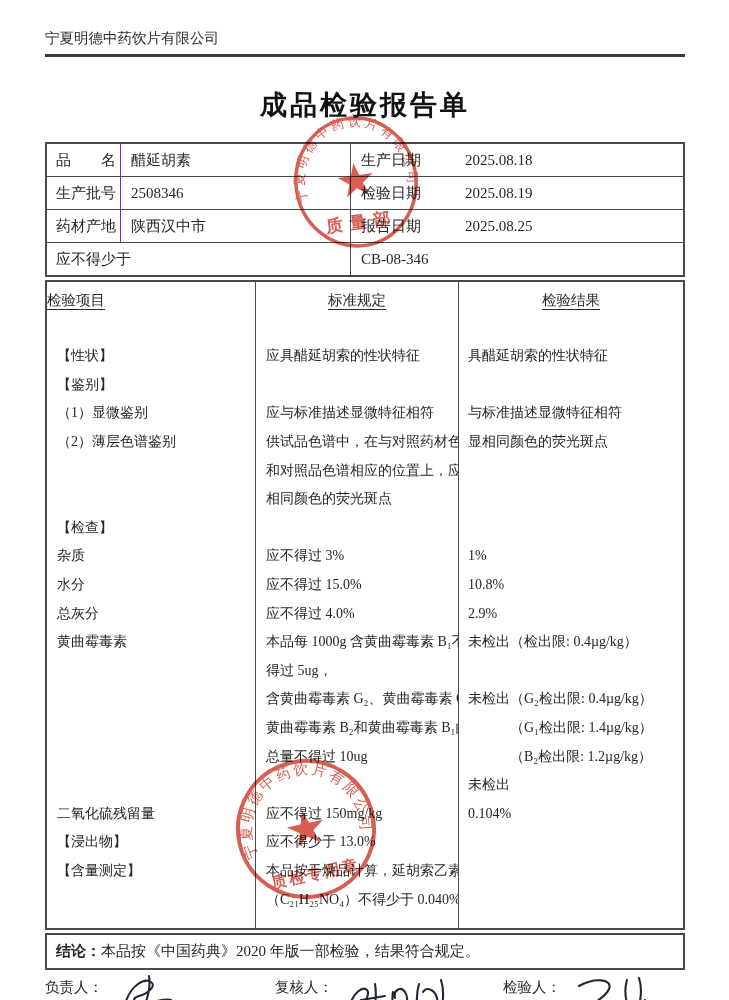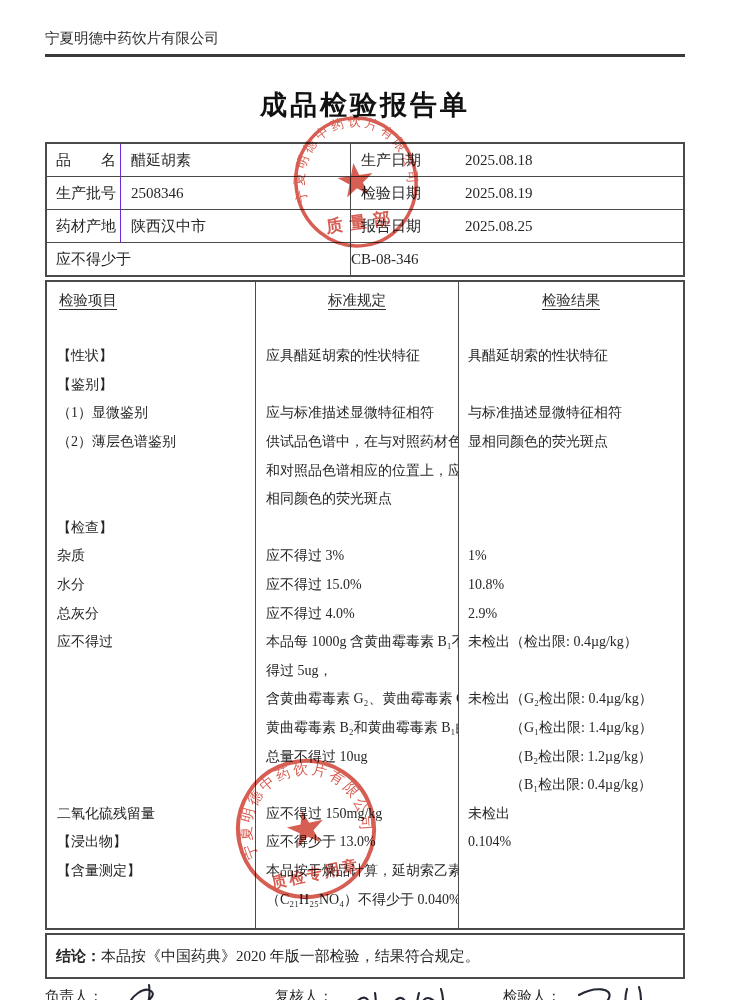--- a/index.html
+++ b/index.html
@@ -19,36 +19,36 @@
   .info-table{margin-top:19px;border:2px solid #4a4a4a;}
   .irow{display:grid;grid-template-columns:73px 230px 1fr;height:32px;align-items:center;
     font-size:15px;}
   .irow + .irow{border-top:1px solid #4a4a4a;}
   .irow .c1{padding-left:9px;}
   .irow .c2{border-left:1px solid #6d28d9;padding-left:10px;height:100%;display:flex;align-items:center;}
   .irow .c3{border-left:1px solid #4a4a4a;padding-left:10px;height:100%;display:flex;align-items:center;}
   .irow .lbl2{display:inline-block;width:104px;}
   .irow.last{grid-template-columns:303px 1fr;}
   .irow.last .c1{padding-left:9px;}
-  .irow.last .c2v{border-left:1px solid #4a4a4a;padding-left:0;height:100%;display:flex;align-items:center;}
+  .irow.last .c2v{border-left:1px solid #4a4a4a;padding-left:10px;height:100%;display:flex;align-items:center;}
   
   .main-table{margin-top:3px;border:2px solid #4a4a4a;display:grid;
     grid-template-columns:208px 203px 1fr;height:650px;box-sizing:border-box;}
   .col{overflow:hidden;}
   .col + .col{border-left:1px solid #4a4a4a;}
   .th{height:60px;padding-top:9px;box-sizing:border-box;font-size:14.5px;color:#2b2b2b;}
   .th .u{text-decoration:underline;text-underline-offset:4px;}
-  .th-item{padding-left:12px;}
+  .th-item{}
   .th-std,.th-res{text-align:center;}
   .line{height:28.6px;display:flex;align-items:center;font-size:14px;white-space:pre;}
   .col-item .line{padding-left:10px;}
   .col-std .line{padding-left:10px;}
   .col-res .line{padding-left:9px;}
   
-  .conclusion{margin-top:3px;border:2px solid #4a4a4a;height:46px;display:flex;
+  .conclusion{margin-top:3px;border:2px solid #4a4a4a;height:37px;display:flex;
     align-items:center;padding-left:9px;font-size:15px;box-sizing:border-box;}
   .conclusion .b{font-weight:bold;}
   
   .sig-row{margin-top:6px;display:flex;align-items:flex-start;font-size:14.5px;}
   .sig-row .lab{margin-top:2px;}
   .sig{margin:-6px 0 0 6px;}
   .sig path{fill:none;stroke:#232733;stroke-width:2.1;stroke-linecap:round;stroke-linejoin:round;}
   
   .stamp{position:absolute;opacity:.82;mix-blend-mode:multiply;pointer-events:none;}
   .stamp text{fill:#cf3a2d;font-family:"Liberation Serif","DejaVu Serif",serif;}
@@ -105,21 +105,21 @@
     <div class="line">【性状】</div>
         <div class="line">【鉴别】</div>
         <div class="line">（1）显微鉴别</div>
         <div class="line">（2）薄层色谱鉴别</div>
         <div class="line"></div>
         <div class="line"></div>
         <div class="line">【检查】</div>
         <div class="line">杂质</div>
         <div class="line">水分</div>
         <div class="line">总灰分</div>
-        <div class="line">应不得过</div>
+        <div class="line">黄曲霉毒素</div>
         <div class="line"></div>
         <div class="line"></div>
         <div class="line"></div>
         <div class="line"></div>
         <div class="line"></div>
         <div class="line">二氧化硫残留量</div>
         <div class="line">【浸出物】</div>
         <div class="line">【含量测定】</div>
         <div class="line"></div>
       </div>
@@ -156,21 +156,20 @@
         <div class="line"></div>
         <div class="line"></div>
         <div class="line">1%</div>
         <div class="line">10.8%</div>
         <div class="line">2.9%</div>
         <div class="line">未检出（检出限: 0.4µg/kg）</div>
         <div class="line"></div>
         <div class="line">未检出（G₂检出限: 0.4µg/kg）</div>
         <div class="line">　　　（G₁检出限: 1.4µg/kg）</div>
         <div class="line">　　　（B₂检出限: 1.2µg/kg）</div>
-        <div class="line">　　　（B₁检出限: 0.4µg/kg）</div>
         <div class="line">未检出</div>
         <div class="line">0.104%</div>
         <div class="line"></div>
       </div>
   </div>
 
   <div class="conclusion">
     <span class="b">结论：</span>
     <span>本品按《中国药典》2020 年版一部检验，结果符合规定。</span>
   </div>

